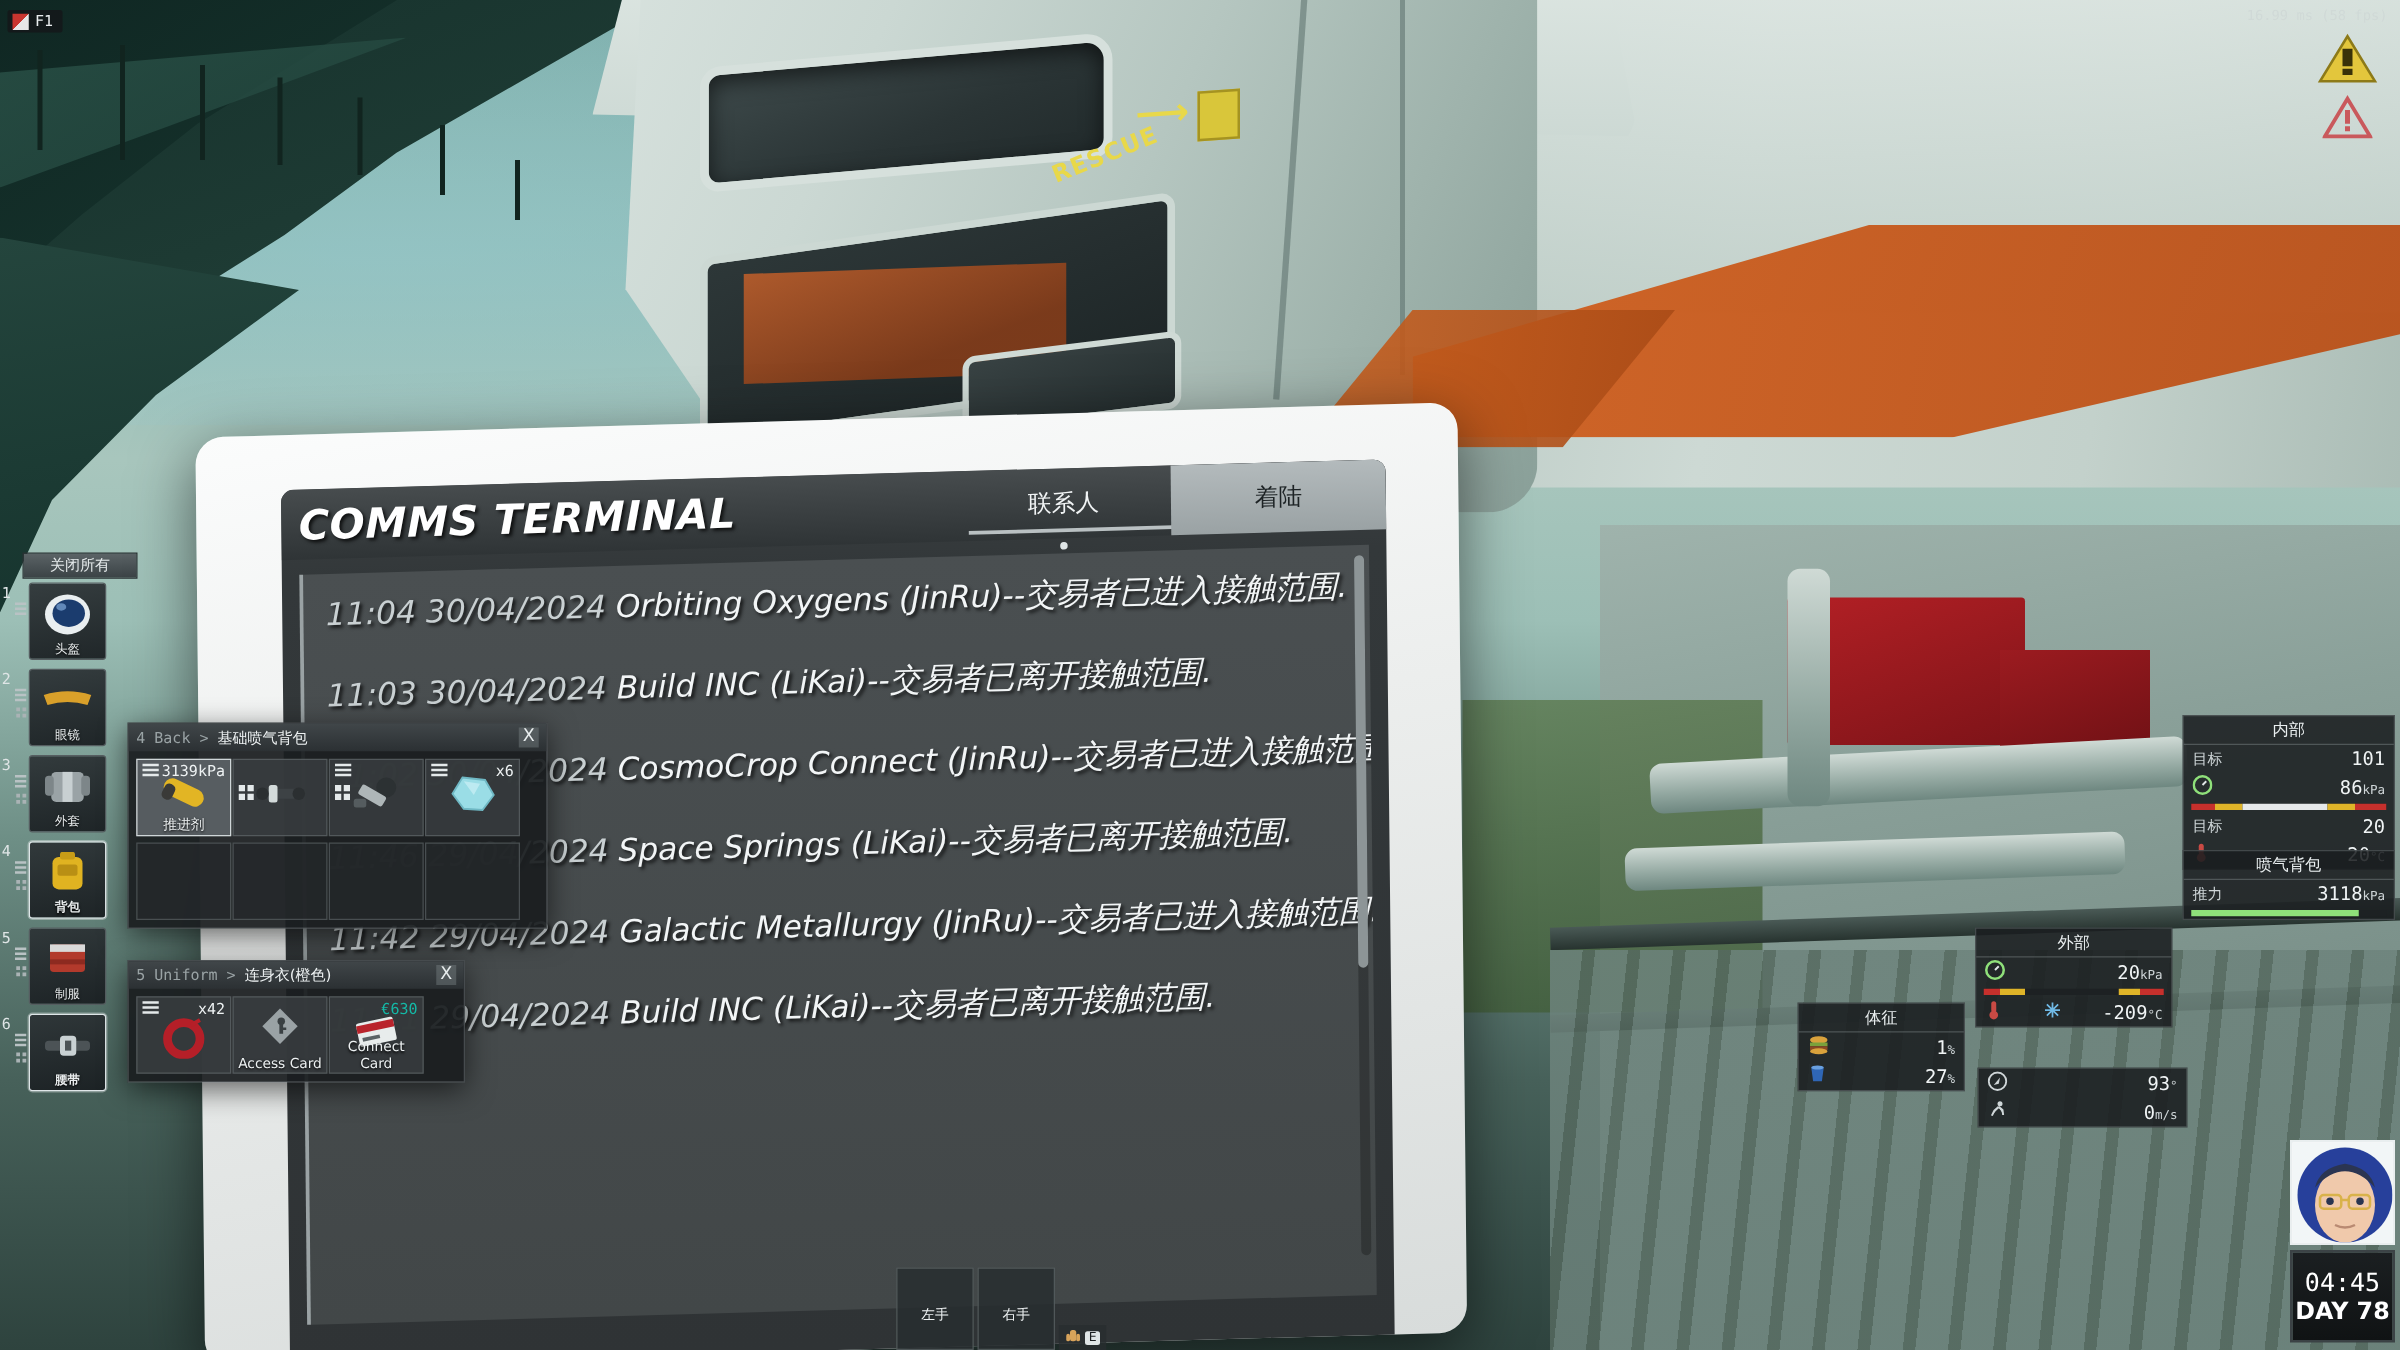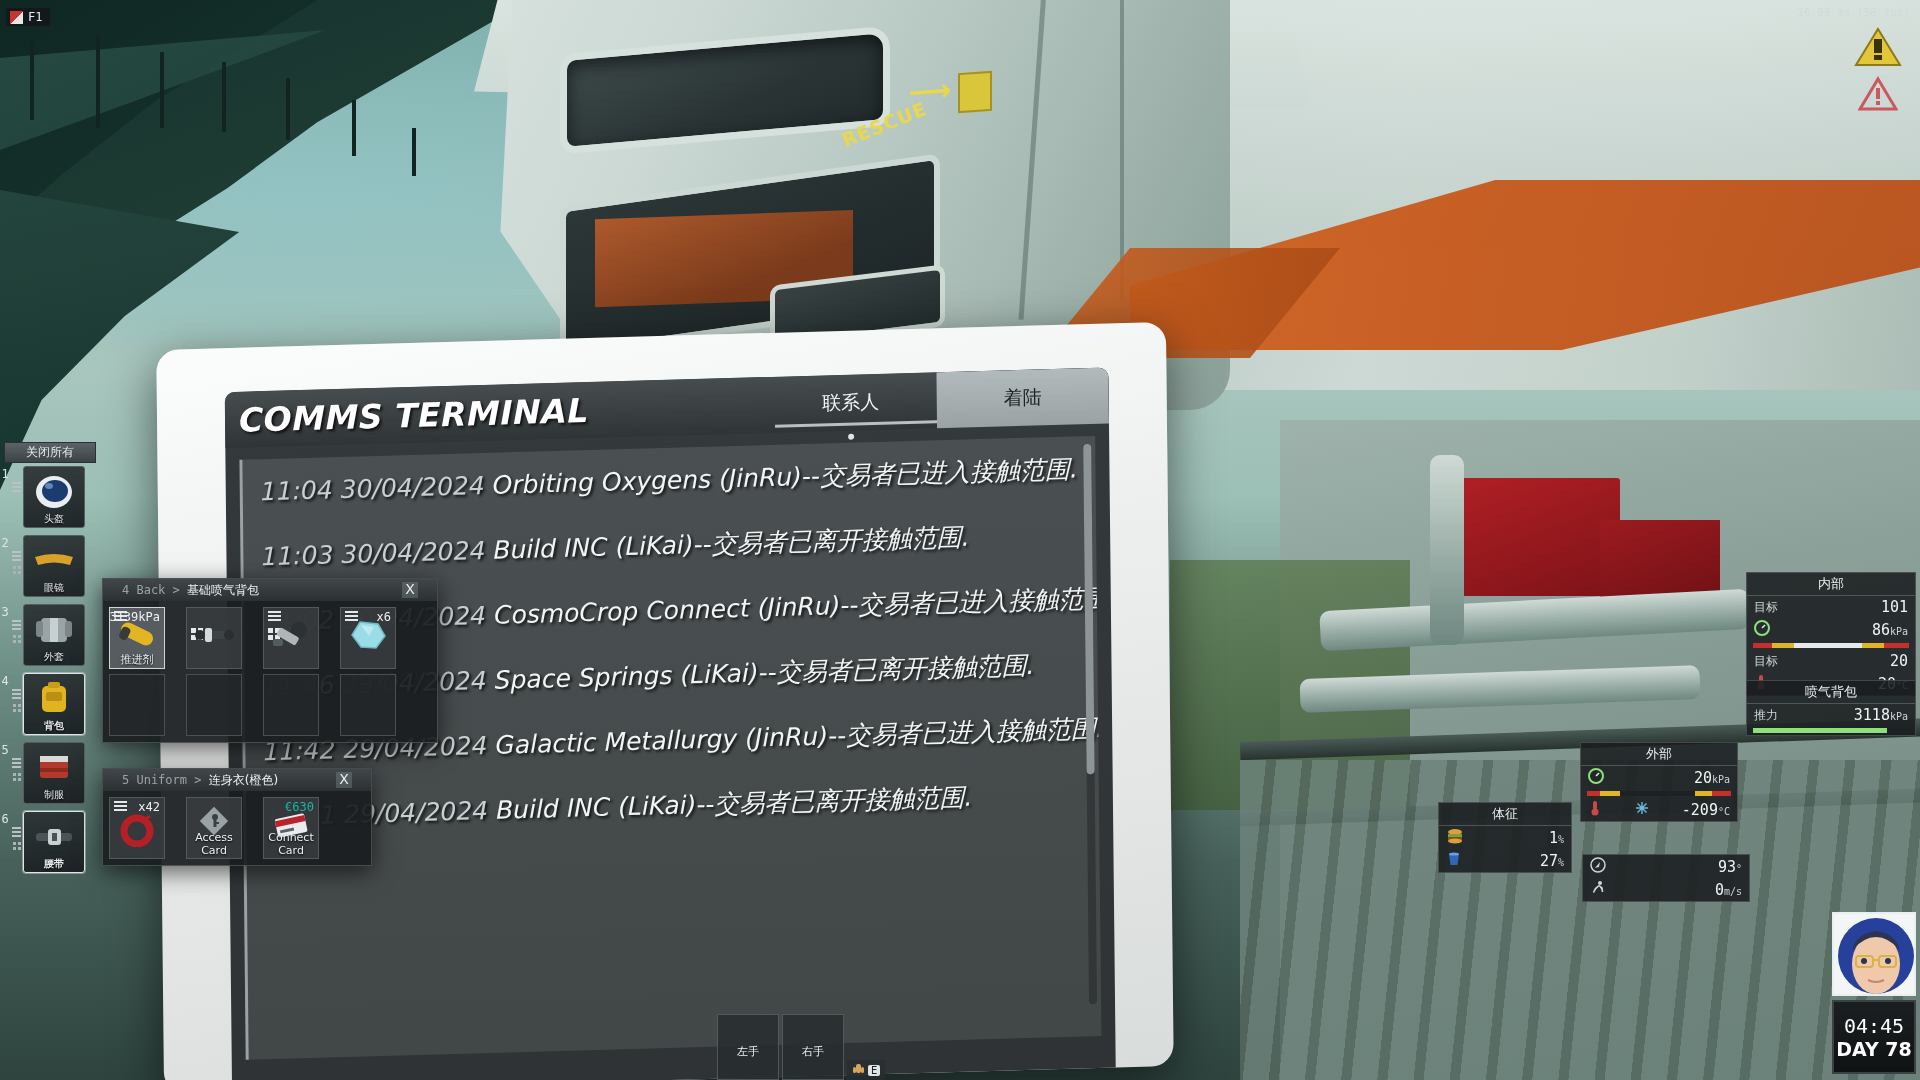--- a/index.html
+++ b/index.html
@@ -100,21 +100,21 @@
   .perf { position:absolute; right:10px; top:6px; color:#cfd8d6; font-size:11px;
     font-family:"DejaVu Sans Mono",monospace; opacity:.85; }
 
   
   .warn-tri { position:absolute; right:18px; top:26px; width:48px; height:42px; }
   .warn-tri svg { width:100%; height:100%; }
   .warn-tri2 { position:absolute; right:22px; top:76px; width:40px; height:36px; }
 
   
   .hotbar { position:absolute; left:0; top:442px; width:100px; }
-  .hot-close { width:92px; height:21px; margin-left:4px;
+  .hot-close { width:92px; height:21px; margin-left:18px;
     background:linear-gradient(180deg,#5b6366,#3b4346); border:1px solid #2a3033;
     color:#e6ebec; font-size:12px; text-align:center; line-height:19px; }
   .hot-row { position:relative; height:66px; margin-top:3px; display:flex; align-items:flex-start; }
   .hot-num { width:10px; color:#dfe5e6; font-size:12px; text-align:center;
     font-family:"DejaVu Sans Mono",monospace; padding-top:1px; }
   .hot-bars { width:13px; padding-top:16px; display:flex; flex-direction:column; gap:2px; align-items:center; }
   .hot-bars i { display:block; width:9px; height:2px; background:#b9c2c4; }
   .hot-dots { display:grid; grid-template-columns:repeat(2,3px); gap:2px; margin-top:3px; }
   .hot-dots i { width:3px; height:3px; background:#aab3b5; }
   .hot-slot { position:relative; width:62px; height:62px;
@@ -153,31 +153,31 @@
   .msg { color:#f2f5f6; font-size:25px; font-style:italic; padding:16px 18px;
     text-shadow:2px 2px 3px rgba(0,0,0,.8); white-space:nowrap; }
   .msg .ts { color:#c9d0d2; }
   .scrollbar { position:absolute; right:4px; top:8px; width:8px; height:560px;
     background:rgba(0,0,0,.25); border-radius:4px; }
   .scrollbar i { display:block; width:8px; height:330px; background:#8d9597; border-radius:4px; }
 
   
   .inv { position:absolute; background:rgba(26,29,31,.93);
     border:1px solid rgba(150,158,160,.35); box-shadow:0 6px 22px rgba(0,0,0,.6); }
-  .inv-head { display:flex; align-items:center; height:22px; padding:0 19px;
+  .inv-head { display:flex; align-items:center; height:22px; padding:0 6px;
     background:linear-gradient(180deg,rgba(66,72,75,.95),rgba(44,49,52,.95)); }
   .inv-bc { color:#9aa3a5; font-size:12px; font-family:"DejaVu Sans Mono",monospace; }
   .inv-bc b { color:#eef2f3; font-weight:normal; font-family:"DejaVu Sans",sans-serif; }
   .inv-x { margin-left:auto; color:#e8edee; font-size:14px; width:16px; height:16px;
     text-align:center; line-height:15px; background:rgba(120,128,131,.45); }
   .inv-btns { display:flex; gap:6px; padding:5px 6px 2px 6px; }
   .inv-btn { background:linear-gradient(180deg,#53595c,#3a4043); border:1px solid #6a7174;
     color:#eef2f3; font-size:12px; padding:3px 9px; border-radius:2px; white-space:nowrap; }
   .slots { display:grid; grid-template-columns:repeat(4,72px); gap:5px; padding:6px; }
-  .slot { position:relative; width:56px; height:62px; background:rgba(56,61,64,.85);
+  .slot { position:relative; width:76px; height:62px; background:rgba(56,61,64,.85);
     border:1px solid rgba(120,128,131,.45); }
   .slot.empty { background:rgba(36,40,43,.8); }
   .slot.sel { background:rgba(92,99,103,.9); border-color:#cfd6d8; }
   .slot-hamb { position:absolute; left:4px; top:3px; display:flex; flex-direction:column; gap:2px; }
   .slot-hamb i { display:block; width:13px; height:2px; background:#e4e9ea; }
   .slot-dots { position:absolute; left:4px; top:20px; display:grid;
     grid-template-columns:repeat(2,5px); gap:2px; }
   .slot-dots i { width:5px; height:5px; background:#e4e9ea; }
   .slot-qty { position:absolute; right:4px; top:2px; color:#eef2f3; font-size:12px;
     font-family:"DejaVu Sans Mono",monospace; }

